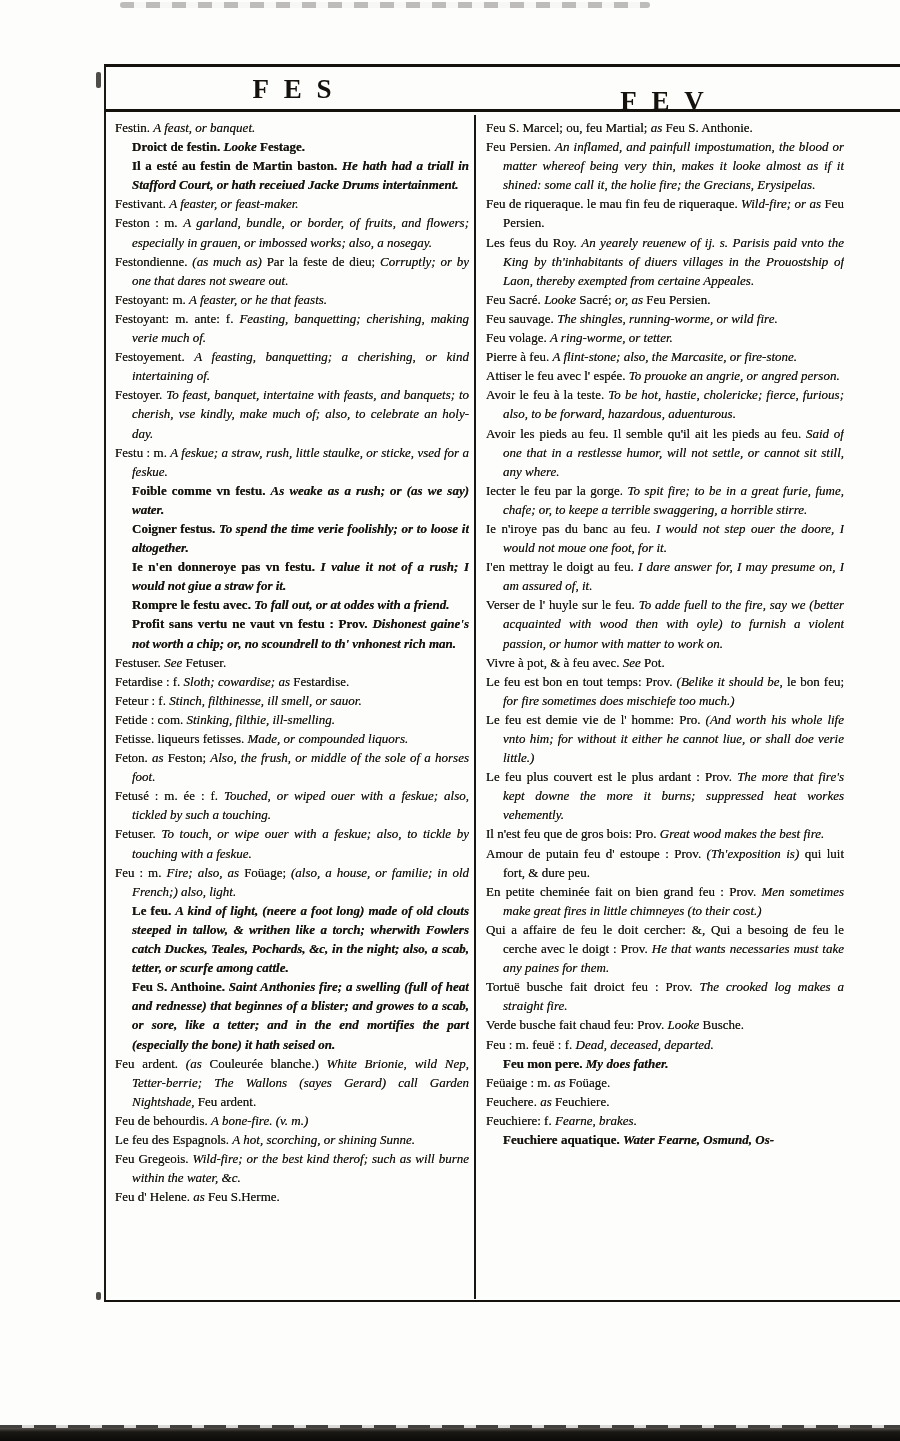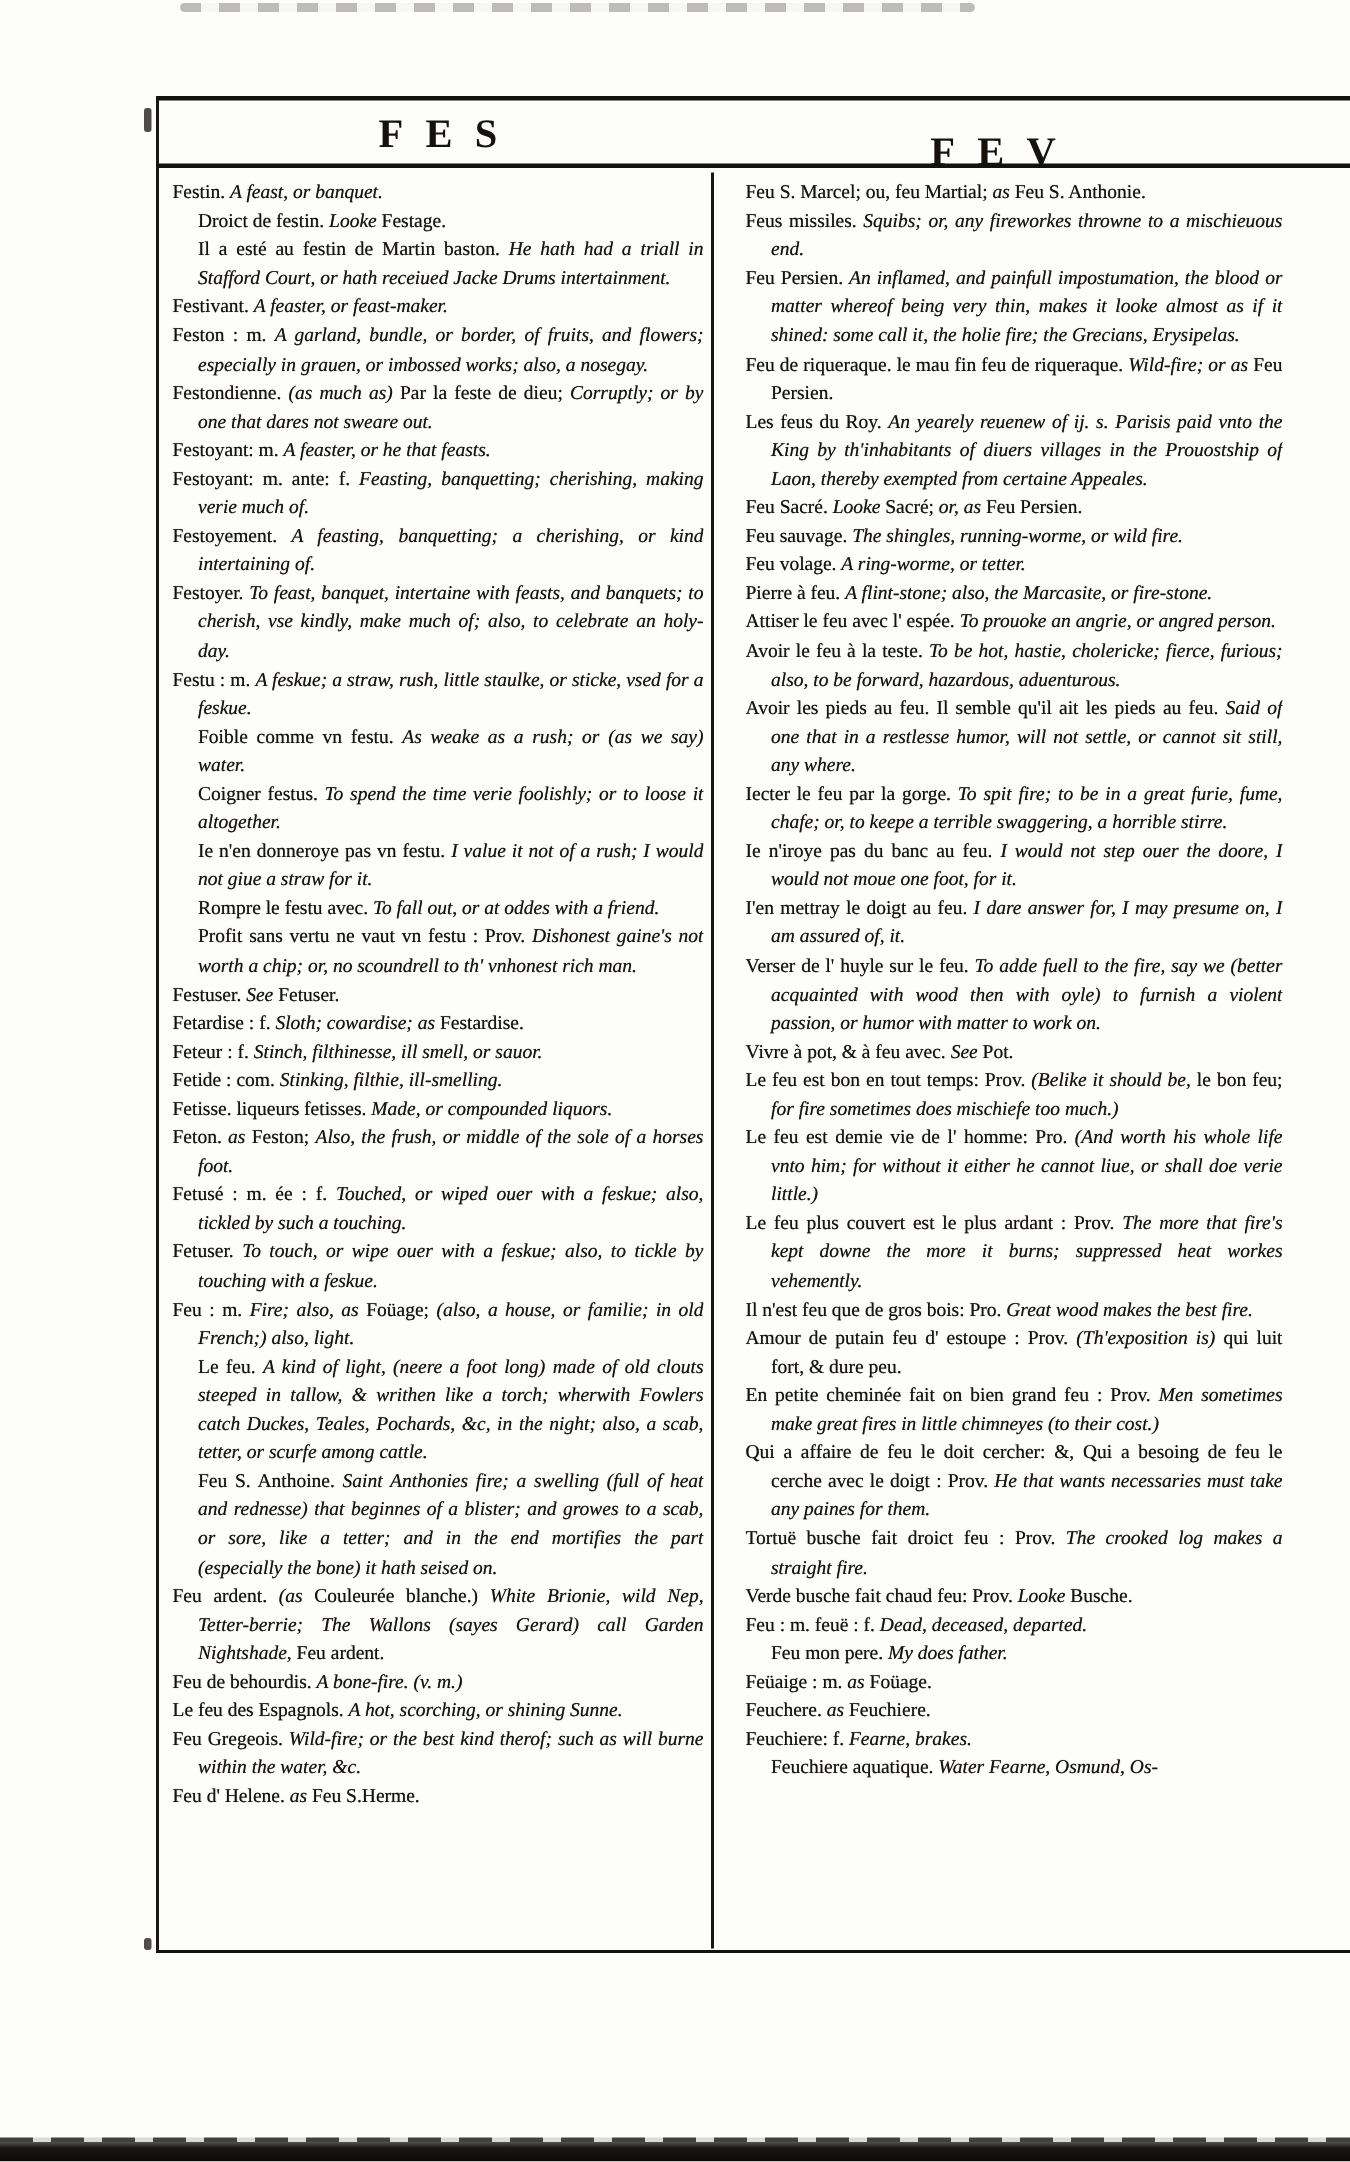--- a/index.html
+++ b/index.html
@@ -63,23 +63,23 @@
     background: #1a1712;
   }
   .col {
     position: absolute; top: 51px; height: 1182px;
     overflow: hidden;
     font-size: 13px; line-height: 19.1px;
     text-align: justify;
     text-shadow: 0 0 .45px rgba(20,16,10,.75);
   }
   .col.left  { left: 9px;   width: 354px; }
-  .col.right { left: 391px; width: 358px; }
+  .col.right { left: 380px; width: 358px; }
   .entry { margin: 0; padding-left: 17px; text-indent: -17px; }
-  .entry.sub { padding-left: 17px; text-indent: 0; }
+  .entry.sub { padding-left: 17px; text-indent: 0; font-weight: bold; }
   .ro { font-style: normal; }
   .it { font-style: italic; }
   
   .scan-tick {
     position: absolute; width: 5px; height: 16px; background: #23201b;
     left: 96px; border-radius: 2px; opacity: .8;
   }
   .tick-a { top: 72px; }
   .tick-b { top: 1292px; height: 8px; }
 </style>
@@ -132,21 +132,20 @@
         <p class="entry sub"><span class="ro">Feu S. Anthoine. </span><span class="it">Saint Anthonies fire; a swelling (full of heat and rednesse) that beginnes of a blister; and growes to a scab, or sore, like a tetter; and in the end mortifies the part (especially the bone) it hath seised on.</span></p>
         <p class="entry"><span class="ro">Feu ardent. </span><span class="it">(as </span><span class="ro">Couleurée blanche.) </span><span class="it">White Brionie, wild Nep, Tetter-berrie; The Wallons (sayes Gerard) call Garden Nightshade, </span><span class="ro">Feu ardent.</span></p>
         <p class="entry"><span class="ro">Feu de behourdis. </span><span class="it">A bone-fire. (v. m.)</span></p>
         <p class="entry"><span class="ro">Le feu des Espagnols. </span><span class="it">A hot, scorching, or shining Sunne.</span></p>
         <p class="entry"><span class="ro">Feu Gregeois. </span><span class="it">Wild-fire; or the best kind therof; such as will burne within the water, &amp;c.</span></p>
         <p class="entry"><span class="ro">Feu d' Helene. </span><span class="it">as </span><span class="ro">Feu S.Herme.</span></p>
       </div>
 
     <div class="col right" id="col-right">
         <p class="entry"><span class="ro">Feu S. Marcel; ou, feu Martial; </span><span class="it">as </span><span class="ro">Feu S. Anthonie.</span></p>
-        <p class="entry"><span class="ro">Feus missiles. </span><span class="it">Squibs; or, any fireworkes throwne to a mischieuous end.</span></p>
         <p class="entry"><span class="ro">Feu Persien. </span><span class="it">An inflamed, and painfull impostumation, the blood or matter whereof being very thin, makes it looke almost as if it shined: some call it, the holie fire; the Grecians, Erysipelas.</span></p>
         <p class="entry"><span class="ro">Feu de riqueraque. le mau fin feu de riqueraque. </span><span class="it">Wild-fire; or as </span><span class="ro">Feu Persien.</span></p>
         <p class="entry"><span class="ro">Les feus du Roy. </span><span class="it">An yearely reuenew of ij. s. Parisis paid vnto the King by th'inhabitants of diuers villages in the Prouostship of Laon, thereby exempted from certaine Appeales.</span></p>
         <p class="entry"><span class="ro">Feu Sacré. </span><span class="it">Looke </span><span class="ro">Sacré; </span><span class="it">or, as </span><span class="ro">Feu Persien.</span></p>
         <p class="entry"><span class="ro">Feu sauvage. </span><span class="it">The shingles, running-worme, or wild fire.</span></p>
         <p class="entry"><span class="ro">Feu volage. </span><span class="it">A ring-worme, or tetter.</span></p>
         <p class="entry"><span class="ro">Pierre à feu. </span><span class="it">A flint-stone; also, the Marcasite, or fire-stone.</span></p>
         <p class="entry"><span class="ro">Attiser le feu avec l' espée. </span><span class="it">To prouoke an angrie, or angred person.</span></p>
         <p class="entry"><span class="ro">Avoir le feu à la teste. </span><span class="it">To be hot, hastie, cholericke; fierce, furious; also, to be forward, hazardous, aduenturous.</span></p>
         <p class="entry"><span class="ro">Avoir les pieds au feu. Il semble qu'il ait les pieds au feu. </span><span class="it">Said of one that in a restlesse humor, will not settle, or cannot sit still, any where.</span></p>

